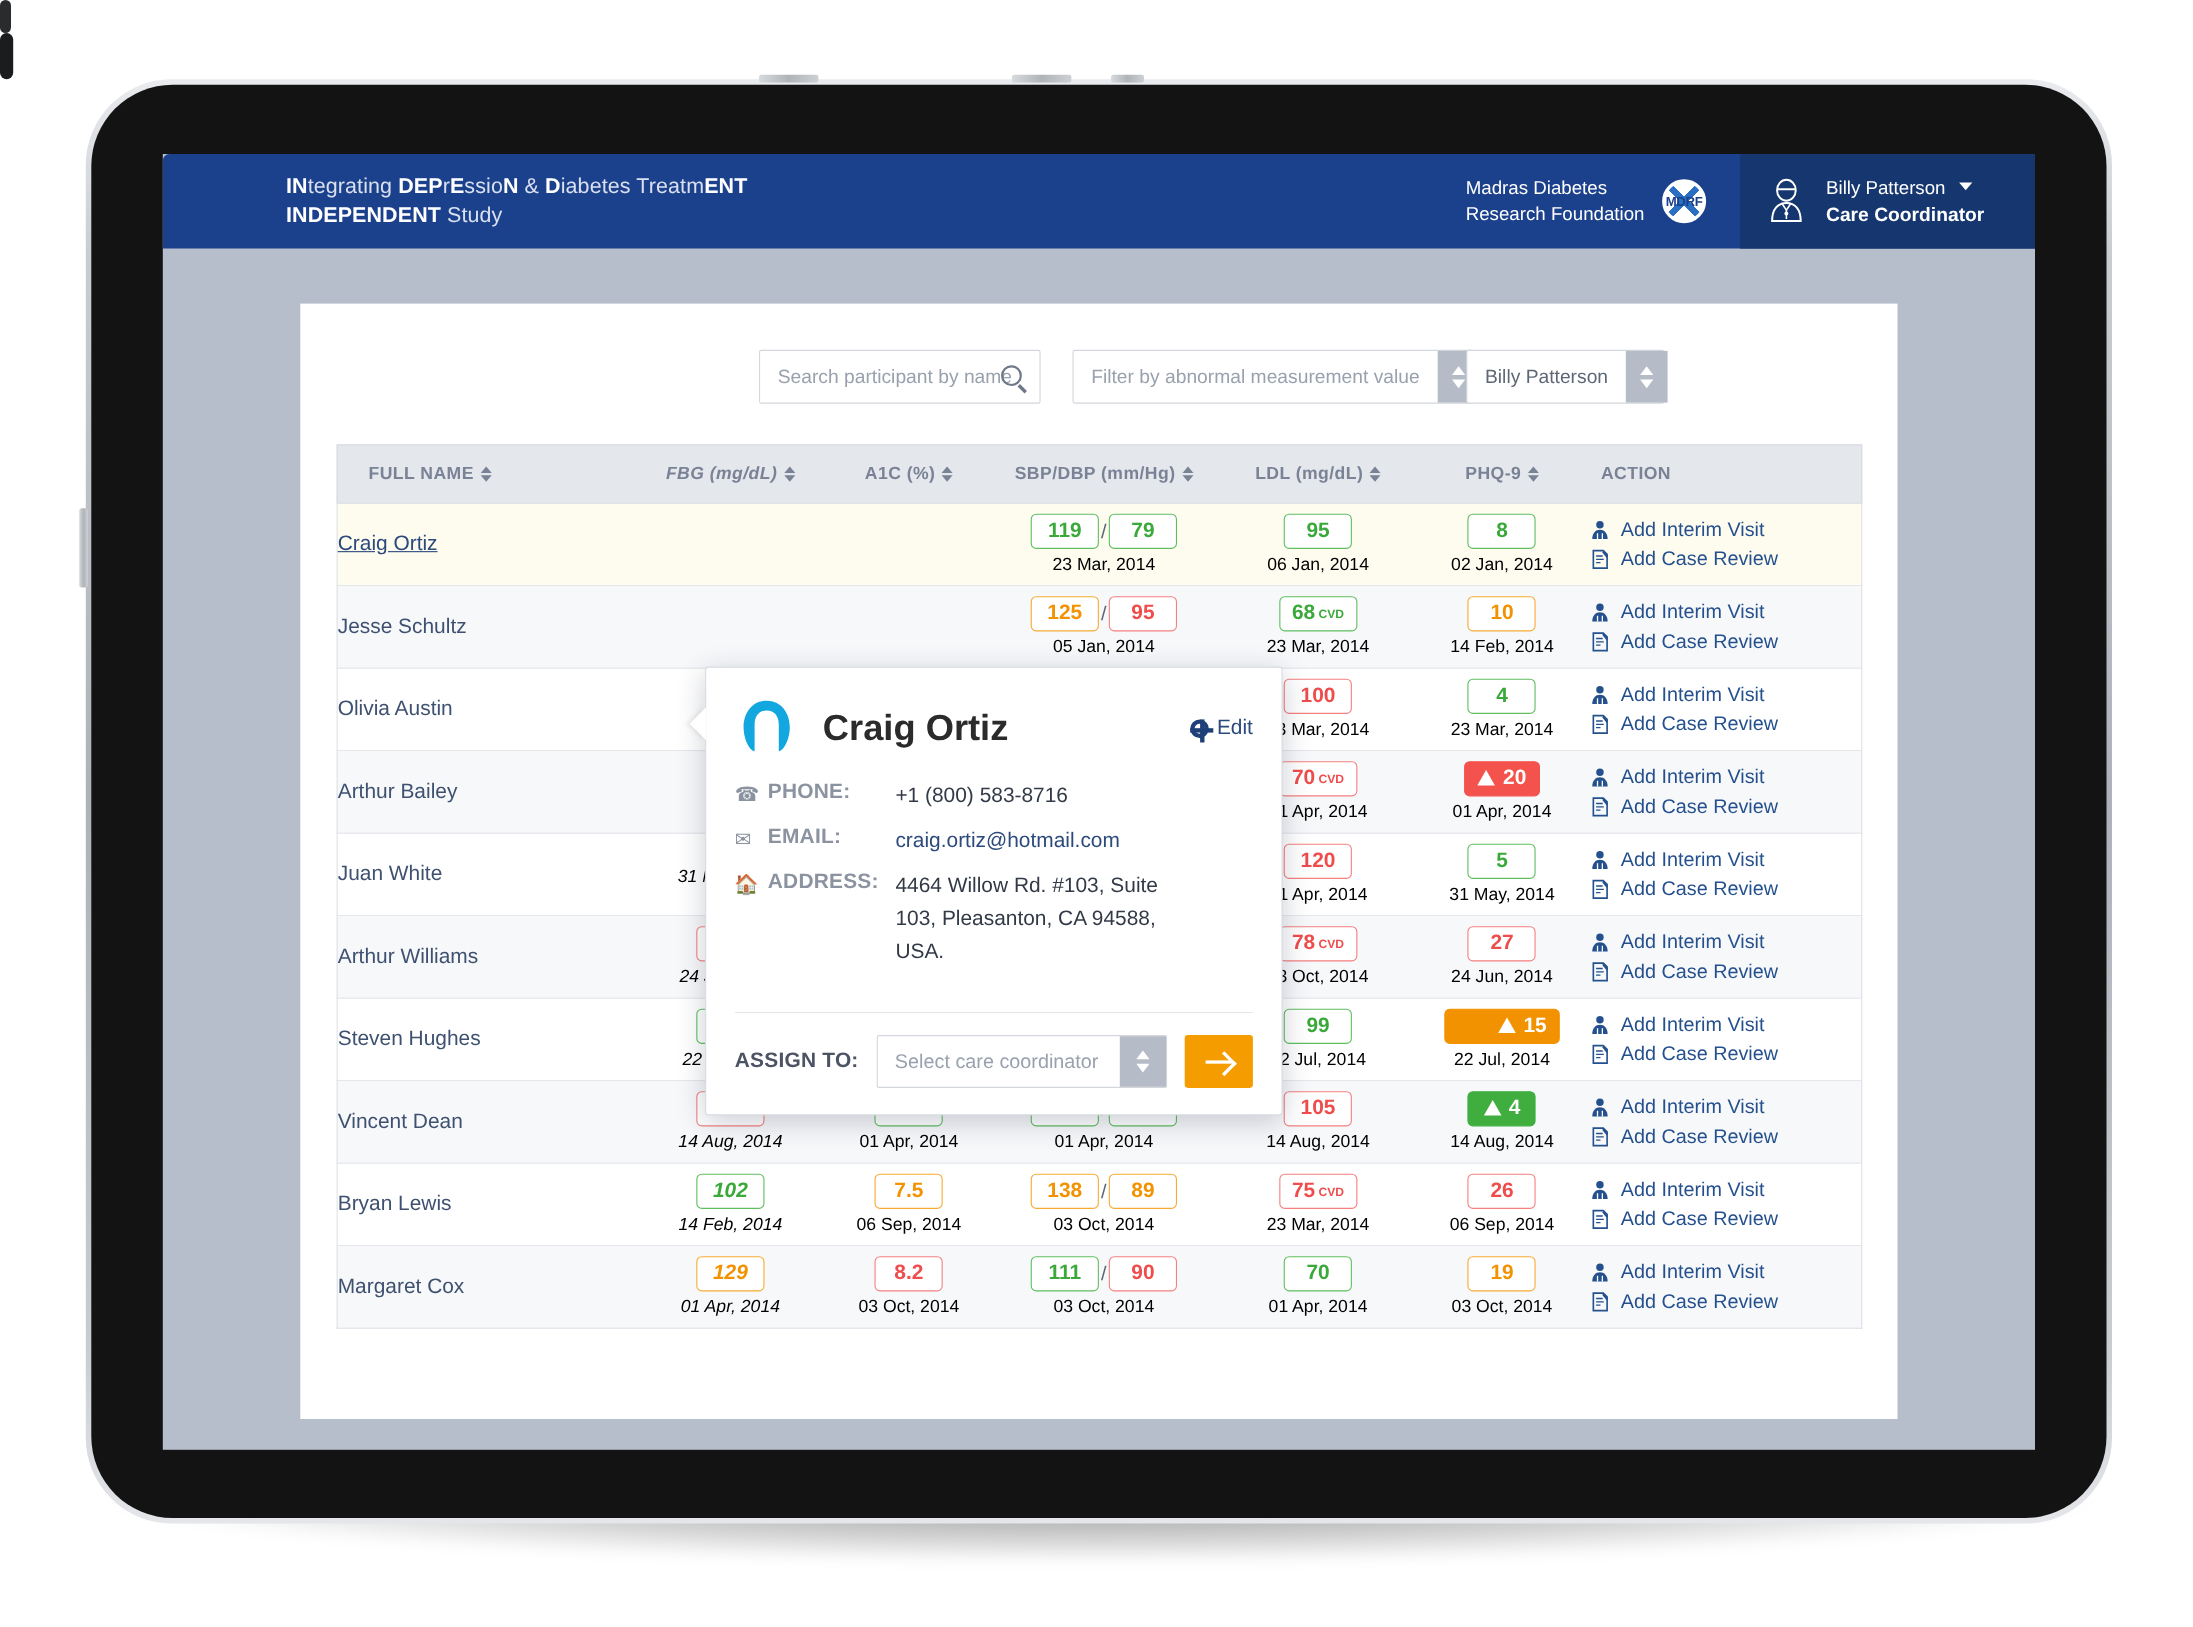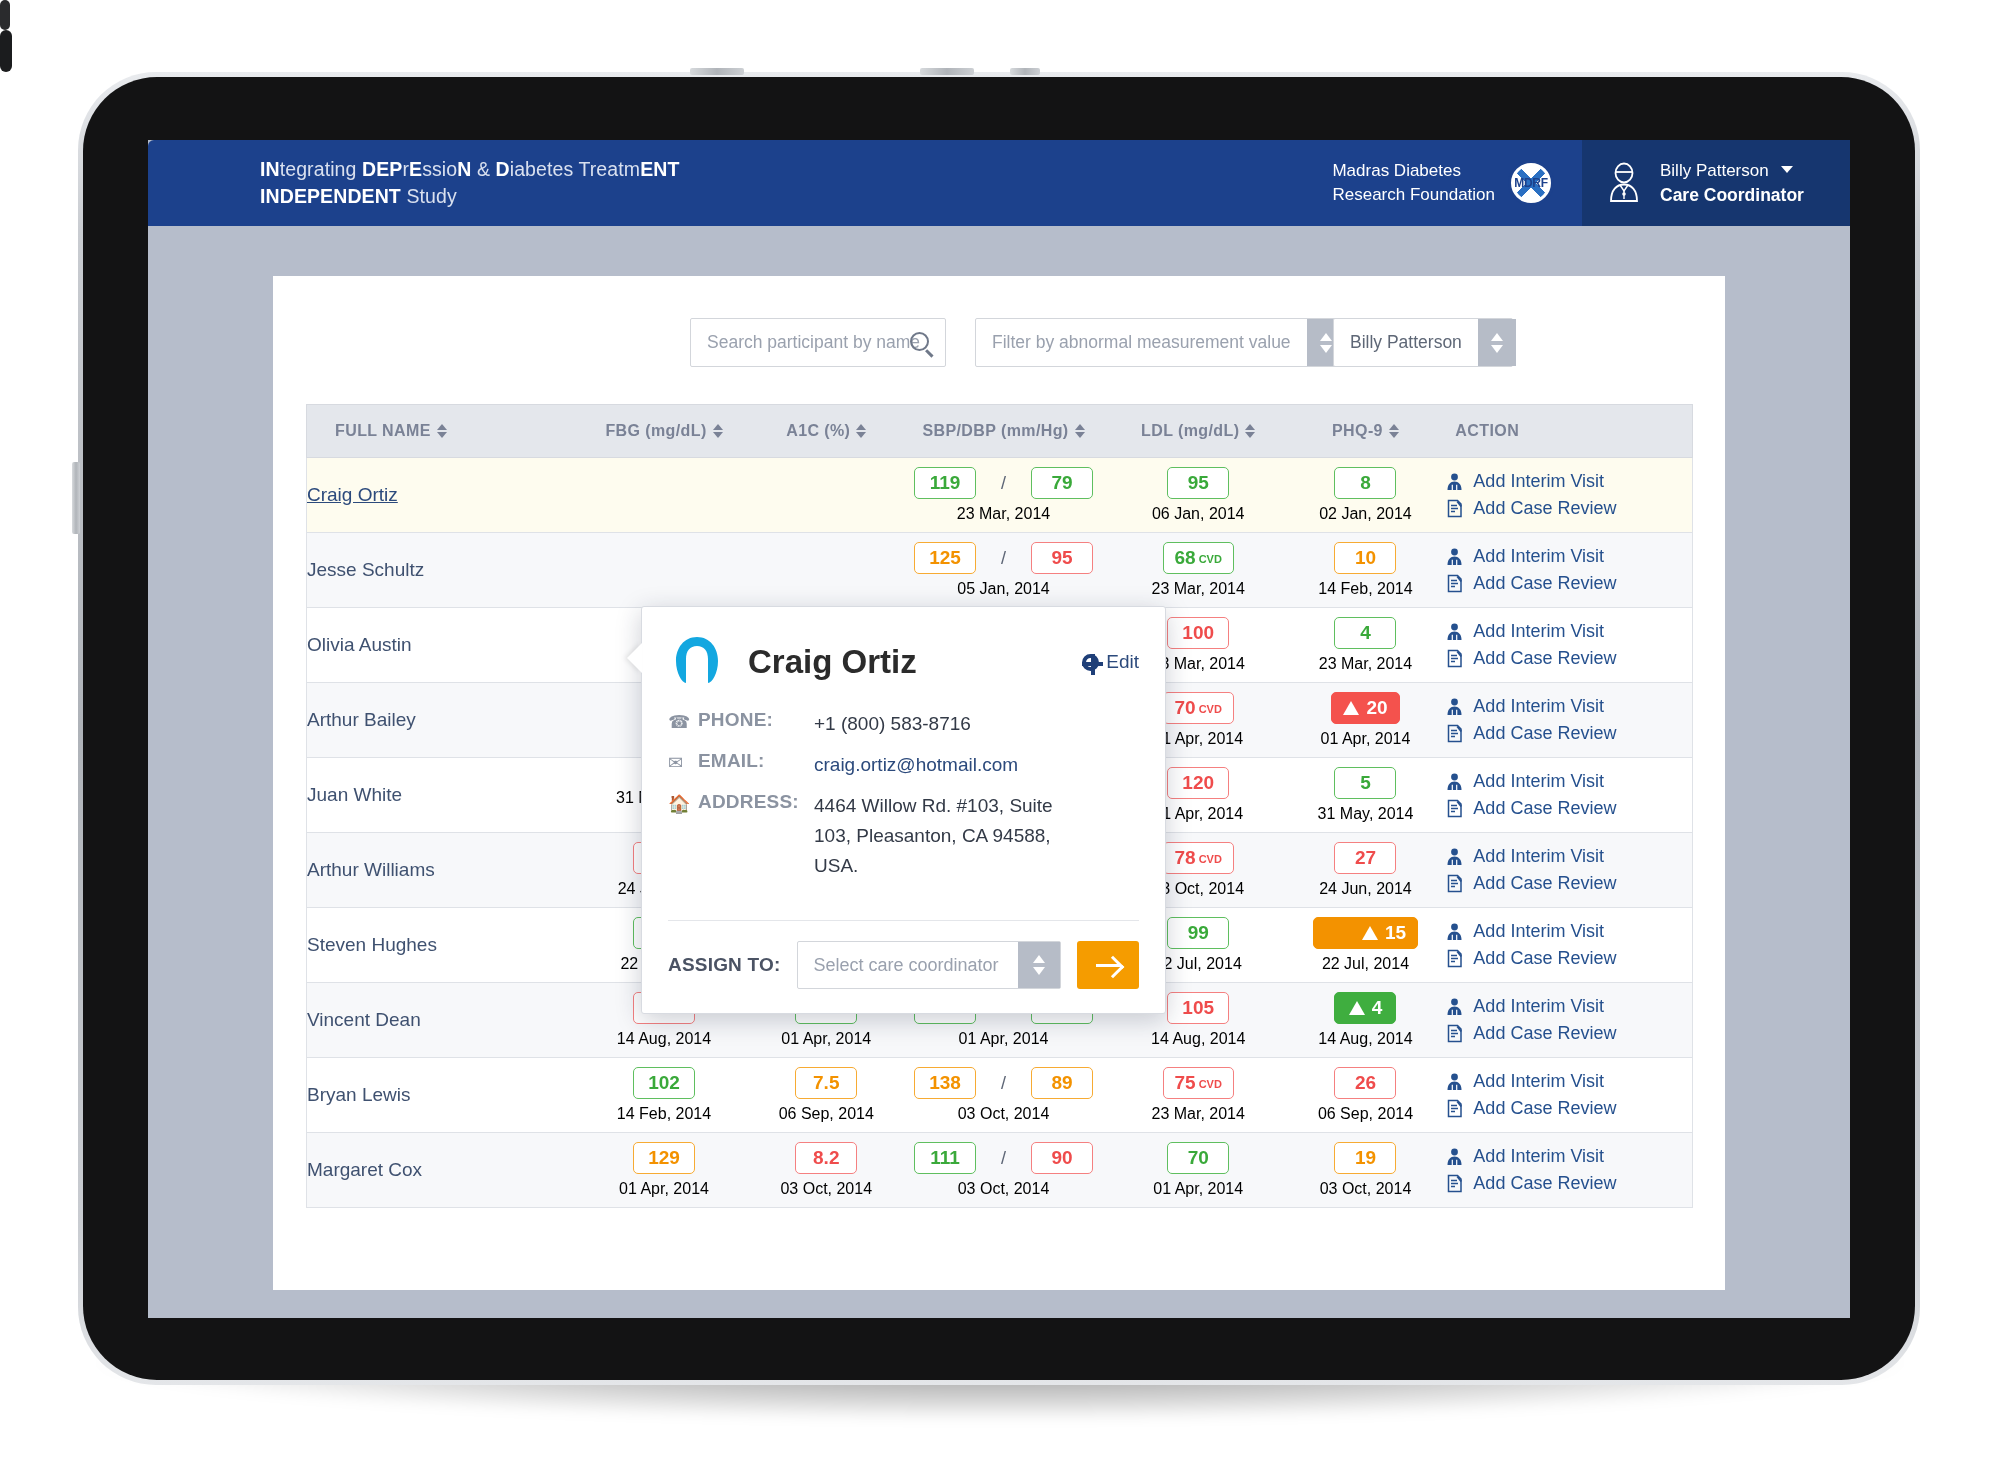--- a/index.html
+++ b/index.html
@@ -175,21 +175,21 @@
     background: #e4e7ec; border: 1px solid #d7dae0; color: #7a8296;
     font-size: 16px; font-weight: 700; letter-spacing: .4px;
   }
   .thead .c { display: flex; align-items: center; gap: 6px; }
   .sorter { display:inline-flex; flex-direction:column; gap:2.5px; }
   .sorter i { width:0;height:0;border-left:5px solid transparent;border-right:5px solid transparent; }
   .sorter i.u { border-bottom:6px solid #7a8296; }
   .sorter i.d { border-top:6px solid #7a8296; }
 
   .c-name { width: 265px; padding-left: 28px; }
-  .c-fbg  { width: 185px; justify-content: center; }
+  .c-fbg  { width: 185px; justify-content: center; font-style: italic; }
   .c-a1c  { width: 140px; justify-content: center; }
   .c-bp   { width: 215px; justify-content: center; }
   .c-ldl  { width: 175px; justify-content: center; }
   .c-phq  { width: 160px; justify-content: center; }
   .c-act  { width: 247px; padding-left: 10px; }
 
   .trow {
     display: flex; align-items: stretch; min-height: 64px;
     border-left: 1px solid #dfe2e7; border-right: 1px solid #dfe2e7;
     border-bottom: 1px solid #dfe2e7; background: #ffffff;
@@ -212,21 +212,21 @@
   .o { color: #f39200; border-color: #f7ab33; }
   .r { color: #ef4c4c; border-color: #f58080; }
   .badge.solid-r { background: #f4524d; border-color: #f4524d; color: #ffffff; }
   .badge.solid-o { background: #f39200; border-color: #f39200; color: #ffffff; padding-left: 48px; }
   .badge.solid-g { background: #3fae3f; border-color: #3fae3f; color: #ffffff; }
   .warn {
     display:inline-block; width:0;height:0; margin-right:7px;
     border-left:8px solid transparent;border-right:8px solid transparent;
     border-bottom:14px solid #ffffff; position:relative; top:1px;
   }
-  .bp-pair { display: flex; align-items: center; gap: 25px; text-align: center; }
+  .bp-pair { display: flex; align-items: center; gap: 2px; text-align: center; }
   .bp-pair .sl { font-size: 18px; color: #5d6575; }
   .date { font-size: 16px; color: #000000; margin-top: 6px; text-align: right; }
 
   .act { display: flex; flex-direction: column; gap: 6px; justify-content: center; }
   .act a {
     display: flex; align-items: center; gap: 9px;
     font-size: 18px; color: #25508e; text-decoration: none;
   }
   .ic-visit, .ic-review { width: 19px; height: 19px; flex: 0 0 19px; }
 

